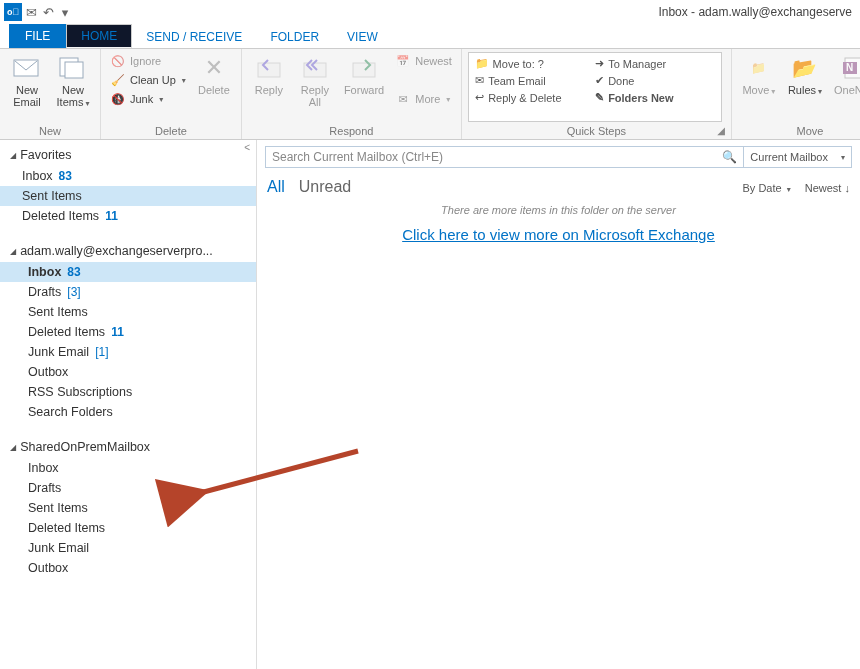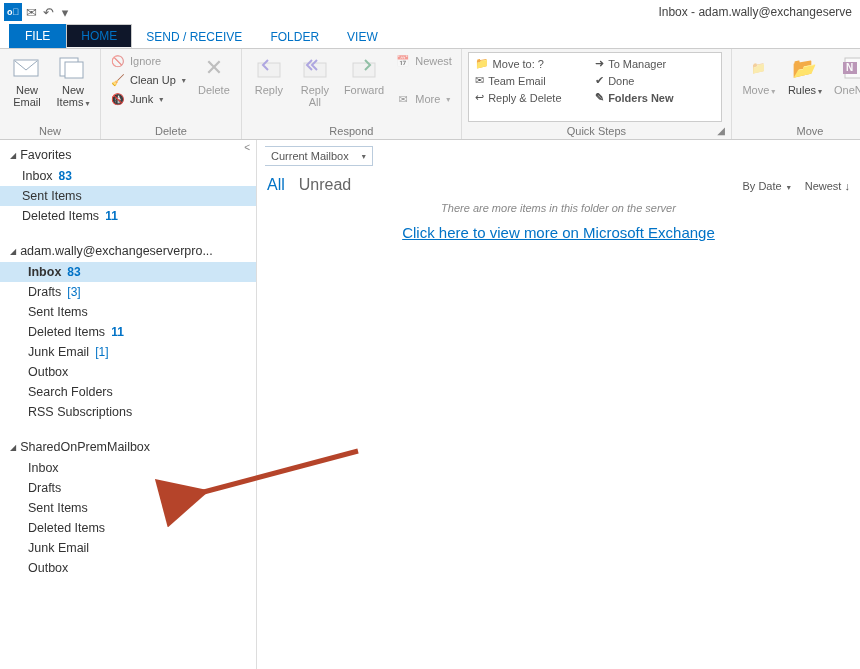--- a/index.html
+++ b/index.html
@@ -278,24 +278,24 @@
         <span class="cnt">11</span>
       </div>
     <div class="navitem sub">
         <span>Junk Email</span>
         <span class="cnt2">[1]</span>
       </div>
     <div class="navitem sub">
         <span>Outbox</span>
       </div>
     <div class="navitem sub">
+        <span>RSS Subscriptions</span>
+      </div>
+    <div class="navitem sub">
         <span>Search Folders</span>
-      </div>
-    <div class="navitem sub">
-        <span>RSS Subscriptions</span>
       </div>
     <div class="spacer"></div>
     <div class="navhdr">
         <span class="tw">◢</span>
         <span>SharedOnPremMailbox</span>
       </div>
     <div class="navitem sub">
         <span>Inbox</span>
       </div>
     <div class="navitem sub">
@@ -310,20 +310,24 @@
     <div class="navitem sub">
         <span>Junk Email</span>
       </div>
     <div class="navitem sub">
         <span>Outbox</span>
       </div>
   </div>
 
   <div class="main">
     <div class="searchrow">
+      <div class="searchbox">
+        <span>Search Current Mailbox (Ctrl+E)</span>
+        <span style="color:#0072c6">🔍</span>
+      </div>
       <div class="scopebox">
           <span>Current Mailbox</span>
           <span class="caret">▾</span>
         </div>
     </div>
     <div class="filterrow">
       <span class="all">All</span>
       <span class="unread">Unread</span>
       <span class="right">
         <span><span>By Date</span> <span class="caret">▾</span></span>

